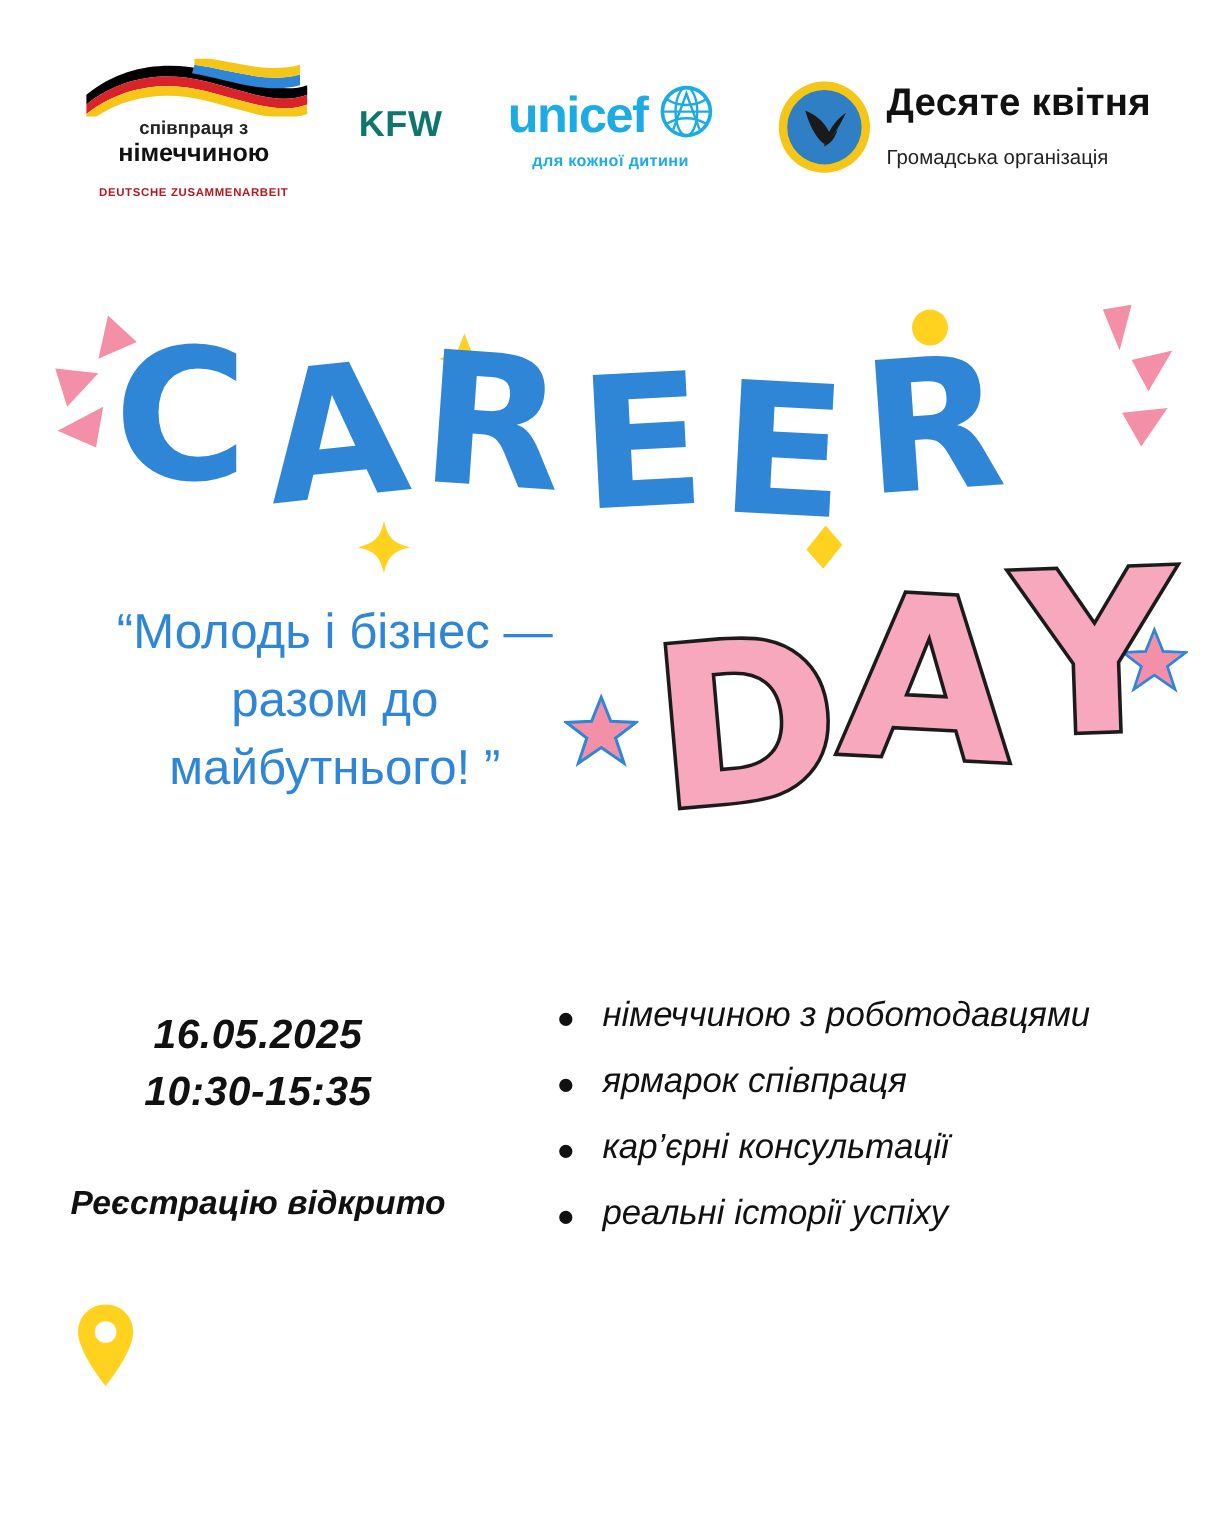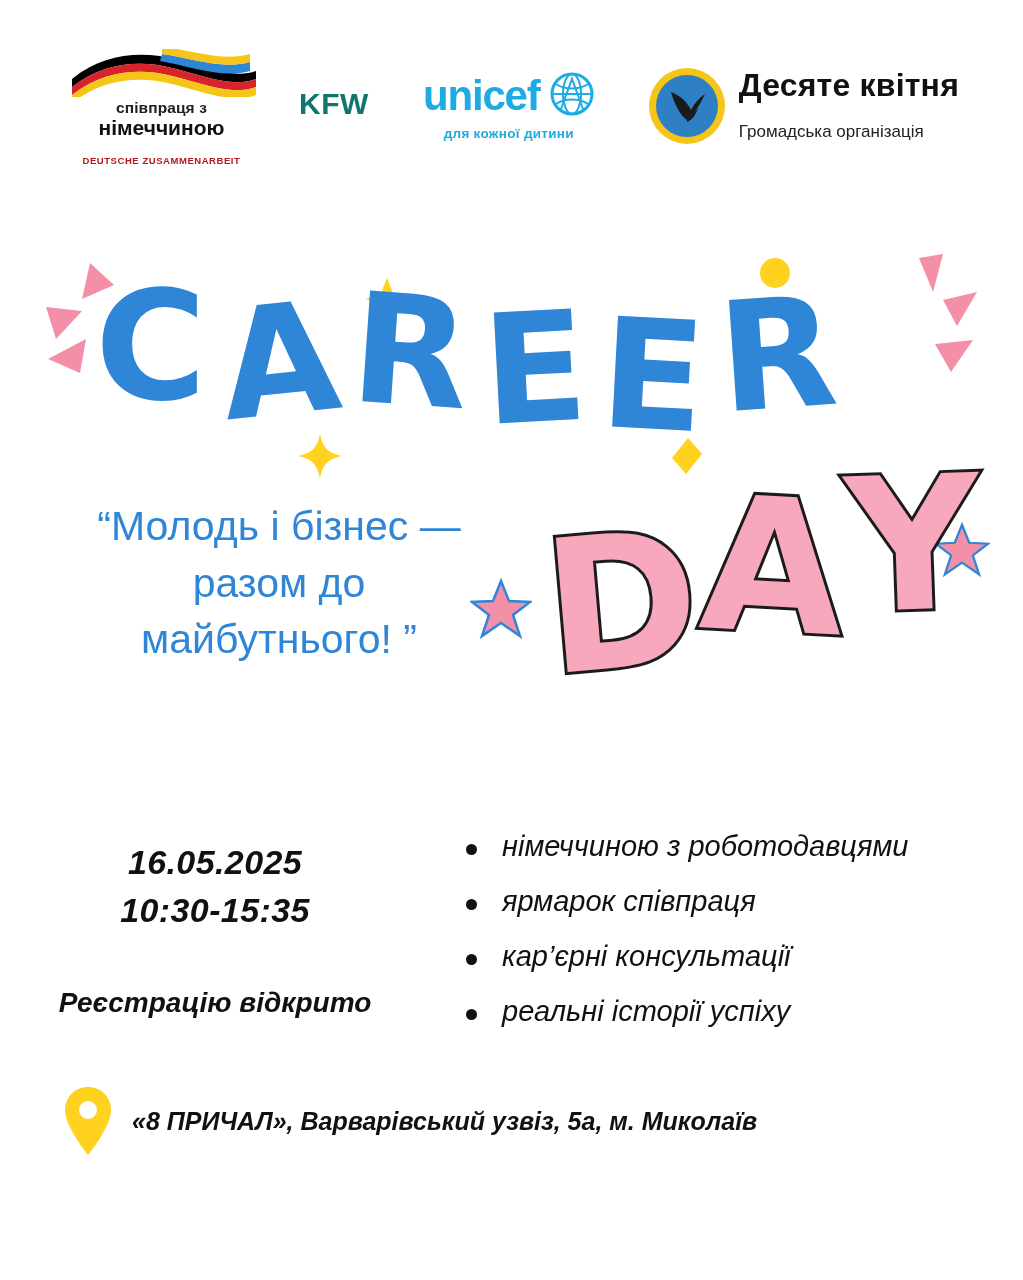--- a/index.html
+++ b/index.html
@@ -407,16 +407,15 @@
         <li>реальні історії успіху</li>
       </ul>
     </div>
   </div>
 
   <div class="location">
     <svg class="pin-icon" viewBox="0 0 52 72">
       <path d="M26,2 C13,2 3,12 3,25 C3,42 26,70 26,70 C26,70 49,42 49,25 C49,12 39,2 26,2 Z" fill="#ffd21f"></path>
       <circle cx="26" cy="25" r="9" fill="#ffffff"></circle>
     </svg>
-    <div class="location-text">«8 ПРИЧАЛ», Варварівський узвіз, 5а, м. Миколаїв</div>
   </div>
 
 </div>
 
 </body></html>

